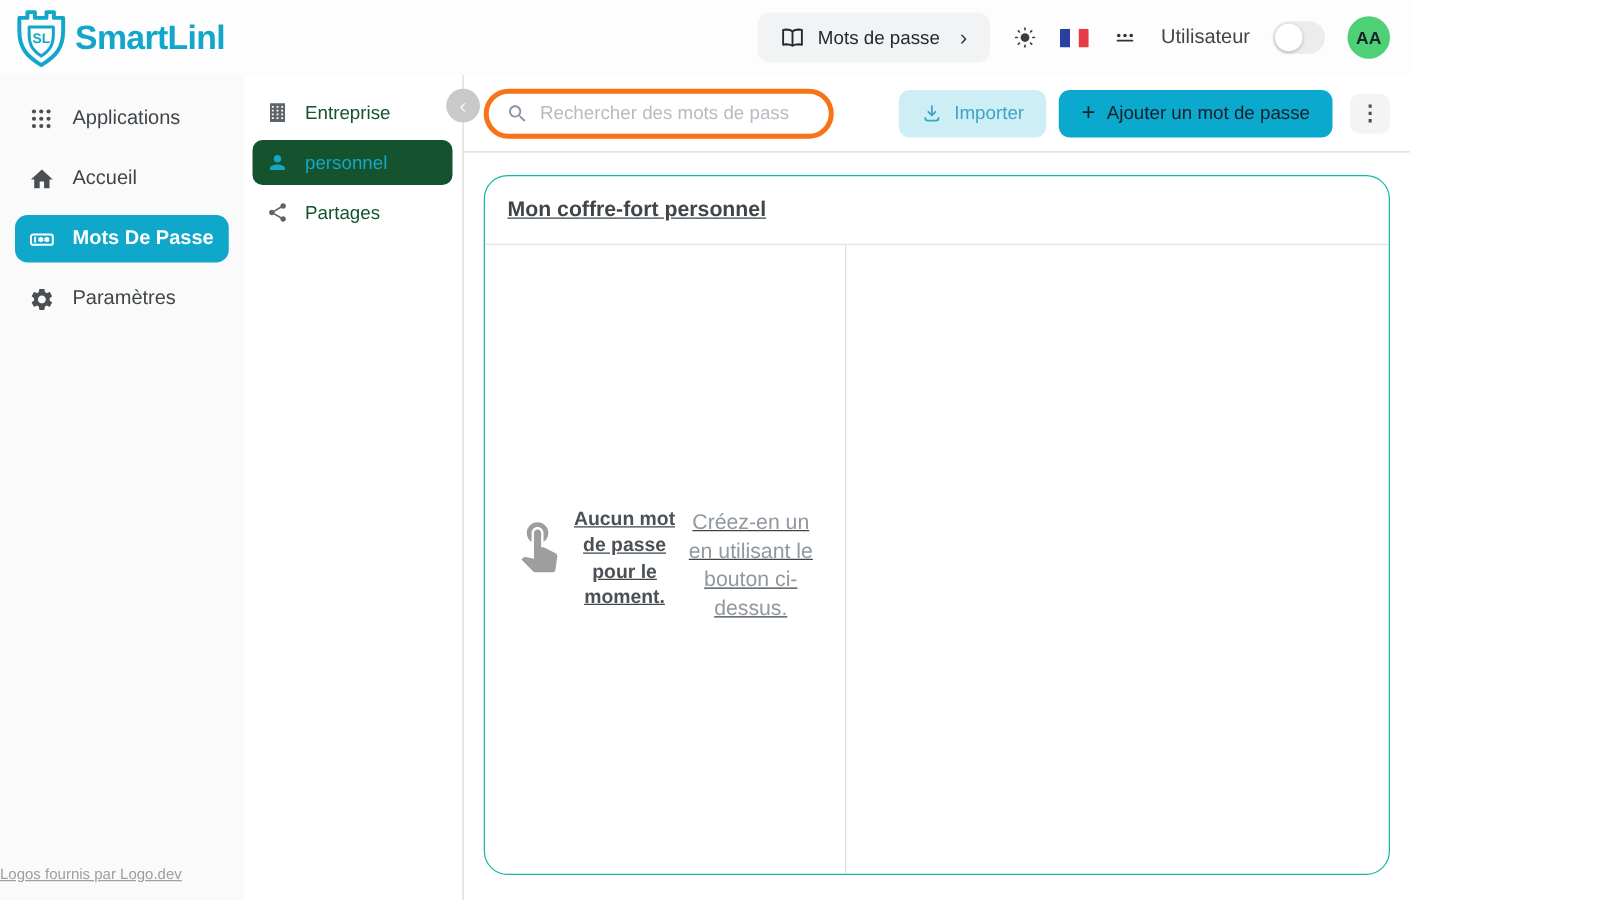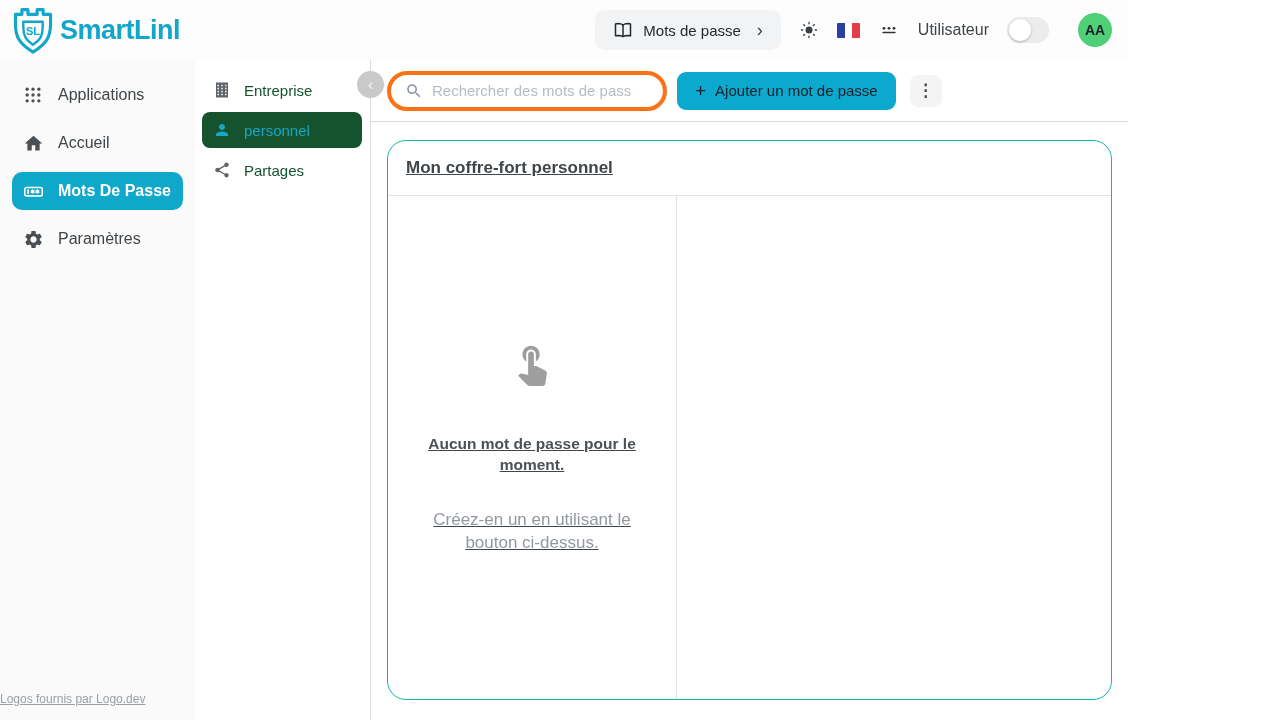--- a/index.html
+++ b/index.html
@@ -17,21 +17,21 @@
   .topbar-right { margin-left:auto; display:flex; align-items:center; gap:18px; }
   .context-pill { display:flex; align-items:center; gap:10px; background:#f2f3f4; border-radius:10px; padding:10px 18px; font-size:15px; color:#23292f; cursor:pointer; }
   .context-pill .chev { font-size:18px; color:#3a3f44; margin-left:6px; line-height:1; }
   .icon-btn { background:none; border:none; cursor:pointer; display:flex; align-items:center; }
   .flag { width:23px; height:15px; display:flex; border-radius:1px; overflow:hidden; cursor:pointer; }
   .flag div { flex:1; }
   .flag .b { background:#2a3f9f; } .flag .w { background:#fff; } .flag .r { background:#e63c47; }
   .user-label { font-size:16px; color:#3f4549; }
   .toggle { width:42px; height:26px; border-radius:13px; background:#ececec; position:relative; cursor:pointer; }
   .toggle .knob { position:absolute; left:2px; top:2px; width:22px; height:22px; border-radius:50%; background:#fff; box-shadow:0 1px 3px rgba(0,0,0,.25); }
-  .avatar { width:34px; height:34px; border-radius:50%; background:#4fd077; color:#17232c; font-weight:bold; font-size:14px; display:flex; align-items:center; justify-content:center; cursor:pointer;margin-left:11px; }
+  .avatar { width:34px; height:34px; border-radius:50%; background:#4fd077; color:#17232c; font-weight:bold; font-size:14px; display:flex; align-items:center; justify-content:center; cursor:pointer; }
 
   
   .body { flex:1; display:flex; min-height:0; }
 
   
   .sidebar { width:195px; background:#fafafa; position:relative; padding-top:16px; flex:0 0 auto; }
   .nav-item { height:38px; margin:0 12px 10px 12px; display:flex; align-items:center; gap:14px; padding:0 10px; border-radius:10px; font-size:16px; color:#3f4549; cursor:pointer; }
   .nav-item .ni { width:22px; display:flex; justify-content:center; color:#4a4f54; }
   .nav-item.active { background:#0fa7ca; color:#fff; font-weight:bold; }
   .nav-item.active .ni { color:#fff; }
@@ -55,21 +55,21 @@
   .btn-import { background:#cdeef5; color:#3ba6c2; margin-left:auto; }
   .btn-add { background:#0aa9cd; color:#16202b; margin-left:10px; }
   .btn-add .plus { font-size:19px; }
   .kebab-btn { width:32px; height:32px; border:none; border-radius:8px; background:#f4f4f4; color:#4a4f54; font-size:17px; font-weight:bold; margin-left:14px; cursor:pointer; line-height:1; }
 
   
   .content { flex:1; padding:18px 16px 20px 16px; min-height:0; }
   .card { height:100%; border:1px solid #14b8a6; border-radius:19px; background:#fff; display:flex; flex-direction:column; overflow:hidden;text-decoration:underline; }
   .card-header { flex:0 0 55px; display:flex; align-items:center; padding:0 18px; border-bottom:1px solid #e2e2e2; font-size:17px; font-weight:bold; color:#3f4549; }
   .card-body { flex:1; display:flex; min-height:0; }
-  .col-left { width:289px; flex:0 0 auto; border-right:1px solid #e0e0e0; display:flex; flex-direction:column; align-items:center; justify-content:center; text-align:center; padding:0 20px;gap:22px; }
+  .col-left { width:289px; flex:0 0 auto; border-right:1px solid #e0e0e0; display:flex; flex-direction:row; align-items:center; justify-content:center; text-align:center; padding:0 20px; }
   .col-right { flex:1; }
   .empty-icon { color:#9e9e9e; margin-bottom:26px; }
   .empty-title { font-size:15.5px; font-weight:bold; color:#4b5157; max-width:225px; line-height:1.35; }
   .empty-sub { font-size:17px; color:#9298a0; max-width:230px; line-height:1.35; margin-top:11px; }
 
   svg { display:block; }
 </style>
 </head>
 <body>
 
@@ -219,20 +219,29 @@
       <div class="toolbar">
         <div class="search-box">
           <span>
             <svg width="18" height="18" viewBox="0 0 24 24" fill="#8a93a3">
                 <path d="M15.5 14h-.79l-.28-.27C15.41 12.59 16 11.11 16 9.5 16 5.91 13.09 3 9.5 3S3 5.91 3 9.5 5.91 16 9.5 16c1.61 0 3.09-.59 4.23-1.57l.27.28v.79l5 4.99L20.49 19l-4.99-5zm-6 0C7.01 14 5 11.99 5 9.5S7.01 5 9.5 5 14 7.01 14 9.5 11.99 14 9.5 14z"></path>
               </svg>
           </span>
           <input type="text" placeholder="Rechercher des mots de pass" style="">
         </div>
 
+        <button class="btn btn-import">
+          <span>
+            <svg width="17" height="17" viewBox="0 0 24 24" fill="none" stroke="#3ba6c2" stroke-width="2" stroke-linecap="round" stroke-linejoin="round">
+              <path d="M12 4v10M8 10.5l4 4 4-4"></path>
+                <path d="M4.5 17.5c0 1.7 1.3 3 3 3h9c1.7 0 3-1.3 3-3"></path>
+            </svg>
+          </span>
+          <span>Importer</span>
+        </button>
 
         <button class="btn btn-add">
           <span class="plus">+</span>
           <span>Ajouter un mot de passe</span>
         </button>
 
         <button class="kebab-btn">
           <span>⋮</span>
         </button>
       </div>

